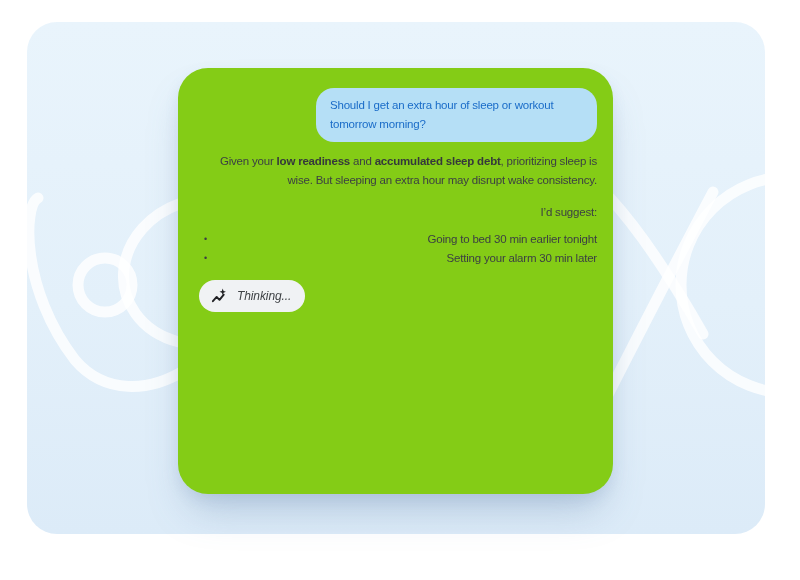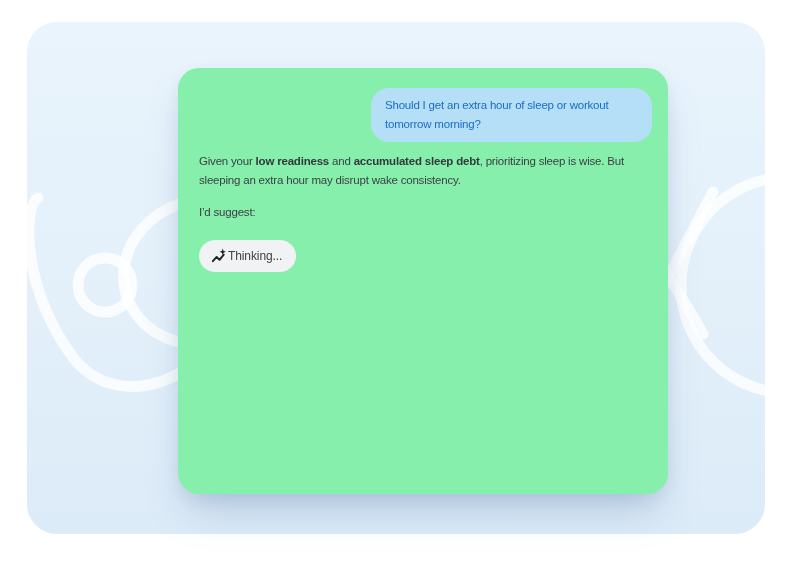--- a/index.html
+++ b/index.html
@@ -12,60 +12,60 @@
   
   .panel{
     position:absolute;left:27px;top:22px;width:738px;height:512px;
     border-radius:30px;
     background:linear-gradient(180deg,#e9f4fc 0%,#e3f0fa 55%,#dcebf8 100%);
     overflow:hidden;
   }
   .decor{position:absolute;inset:0;width:100%;height:100%;}
   
   .card{
-    position:absolute;left:178px;top:68px;width:490px;height:426px;
-    background:#86efac;border-radius:21px;
+    position:absolute;left:178px;top:68px;width:435px;height:426px;
+    background:#84cc16;border-radius:30px;
     box-shadow:0 24px 38px -10px rgba(96,130,170,0.35),0 6px 14px rgba(96,130,170,0.12);
     box-sizing:border-box;
     padding:20px 16px 0 21px;
     display:flex;flex-direction:column;align-items:stretch;
   }
   
   .bubble{
     background:#b5dff6;color:#1a6cc8;
     font-size:11.5px;line-height:19px;letter-spacing:-0.2px;
     align-self:flex-end;box-sizing:border-box;
   }
   .bubble.first{
     max-width:281px;padding:8px 14px;border-radius:18px;margin-bottom:10px;
   }
   .bubble.second{
     padding:6.5px 14px;border-radius:16px;white-space:nowrap;margin-bottom:8px;
   }
   
   .assistant{
     color:#3c4043;font-size:11.5px;line-height:19px;letter-spacing:-0.2px;
-    width:100%;box-sizing:border-box;padding-right:0;
+    width:100%;box-sizing:border-box;padding-right:0;text-align:right;
   }
   .assistant p{margin:0;}
   .assistant .p1{margin-bottom:13px;}
-  .assistant .intro{margin-bottom:18px;}
+  .assistant .intro{margin-bottom:8px;}
   .assistant b{font-weight:bold;color:#35383b;}
   .assistant ul{list-style:none;margin:0 0 12px 0;padding:0;}
   .assistant li{position:relative;padding-left:16px;line-height:19px;}
   .assistant li::before{
     content:"•";position:absolute;left:5px;top:0;
     font-size:9px;line-height:19px;color:#3c4043;
   }
   .assistant .p2{margin-bottom:17px;}
   
   .thinking{
-    align-self:flex-start;display:flex;align-items:center;
+    align-self:flex-start;display:flex;align-items:center;gap:9px;
     background:#f0f2f4;border-radius:16px;padding:6px 14px 6px 12px;
-    color:#3f4346;font-size:12px;line-height:20px;letter-spacing:-0.1px;
+    color:#3f4346;font-size:12px;line-height:20px;letter-spacing:-0.1px;font-style:italic;
   }
   .thinking .icon{width:17px;height:17px;display:block;flex:0 0 auto;}
 </style>
 </head>
 <body>
 
 <div class="panel">
   <svg class="decor" viewBox="0 0 738 512" fill="none" stroke="#ffffff" stroke-opacity="0.8" stroke-width="11" stroke-linecap="round" xmlns="http://www.w3.org/2000/svg">
 
     <path d="M 11 176 C -4 184 -6 268 48 338 C 78 373 123 370 158 348"></path>
@@ -83,20 +83,24 @@
 
 <div class="card">
 
   <div class="bubble first">Should I get an extra hour of sleep or workout tomorrow morning?</div>
 
   <div class="assistant">
     <p class="p1"><span>Given your </span><b>low readiness</b><span> and </span><b>accumulated sleep debt</b><span>, prioritizing sleep is wise. But sleeping an extra hour may disrupt wake consistency.</span></p>
 
     <p class="intro">I’d suggest:</p>
 
+    <ul>
+      <li>Going to bed 30 min earlier tonight</li>
+      <li>Setting your alarm 30 min later</li>
+    </ul>
 
   </div>
 
 
   <div class="thinking">
     <svg class="icon" viewBox="0 0 18 18" xmlns="http://www.w3.org/2000/svg">
 
       <path d="M2 14 L6 9.5 L9 12.5 L13.5 7" fill="none" stroke="#202124" stroke-width="2" stroke-linecap="round" stroke-linejoin="round"></path>
 
       <path d="M12.4 0.6 L13.3 3.1 L15.8 4 L13.3 4.9 L12.4 7.4 L11.5 4.9 L9 4 L11.5 3.1 Z" fill="#202124"></path>

